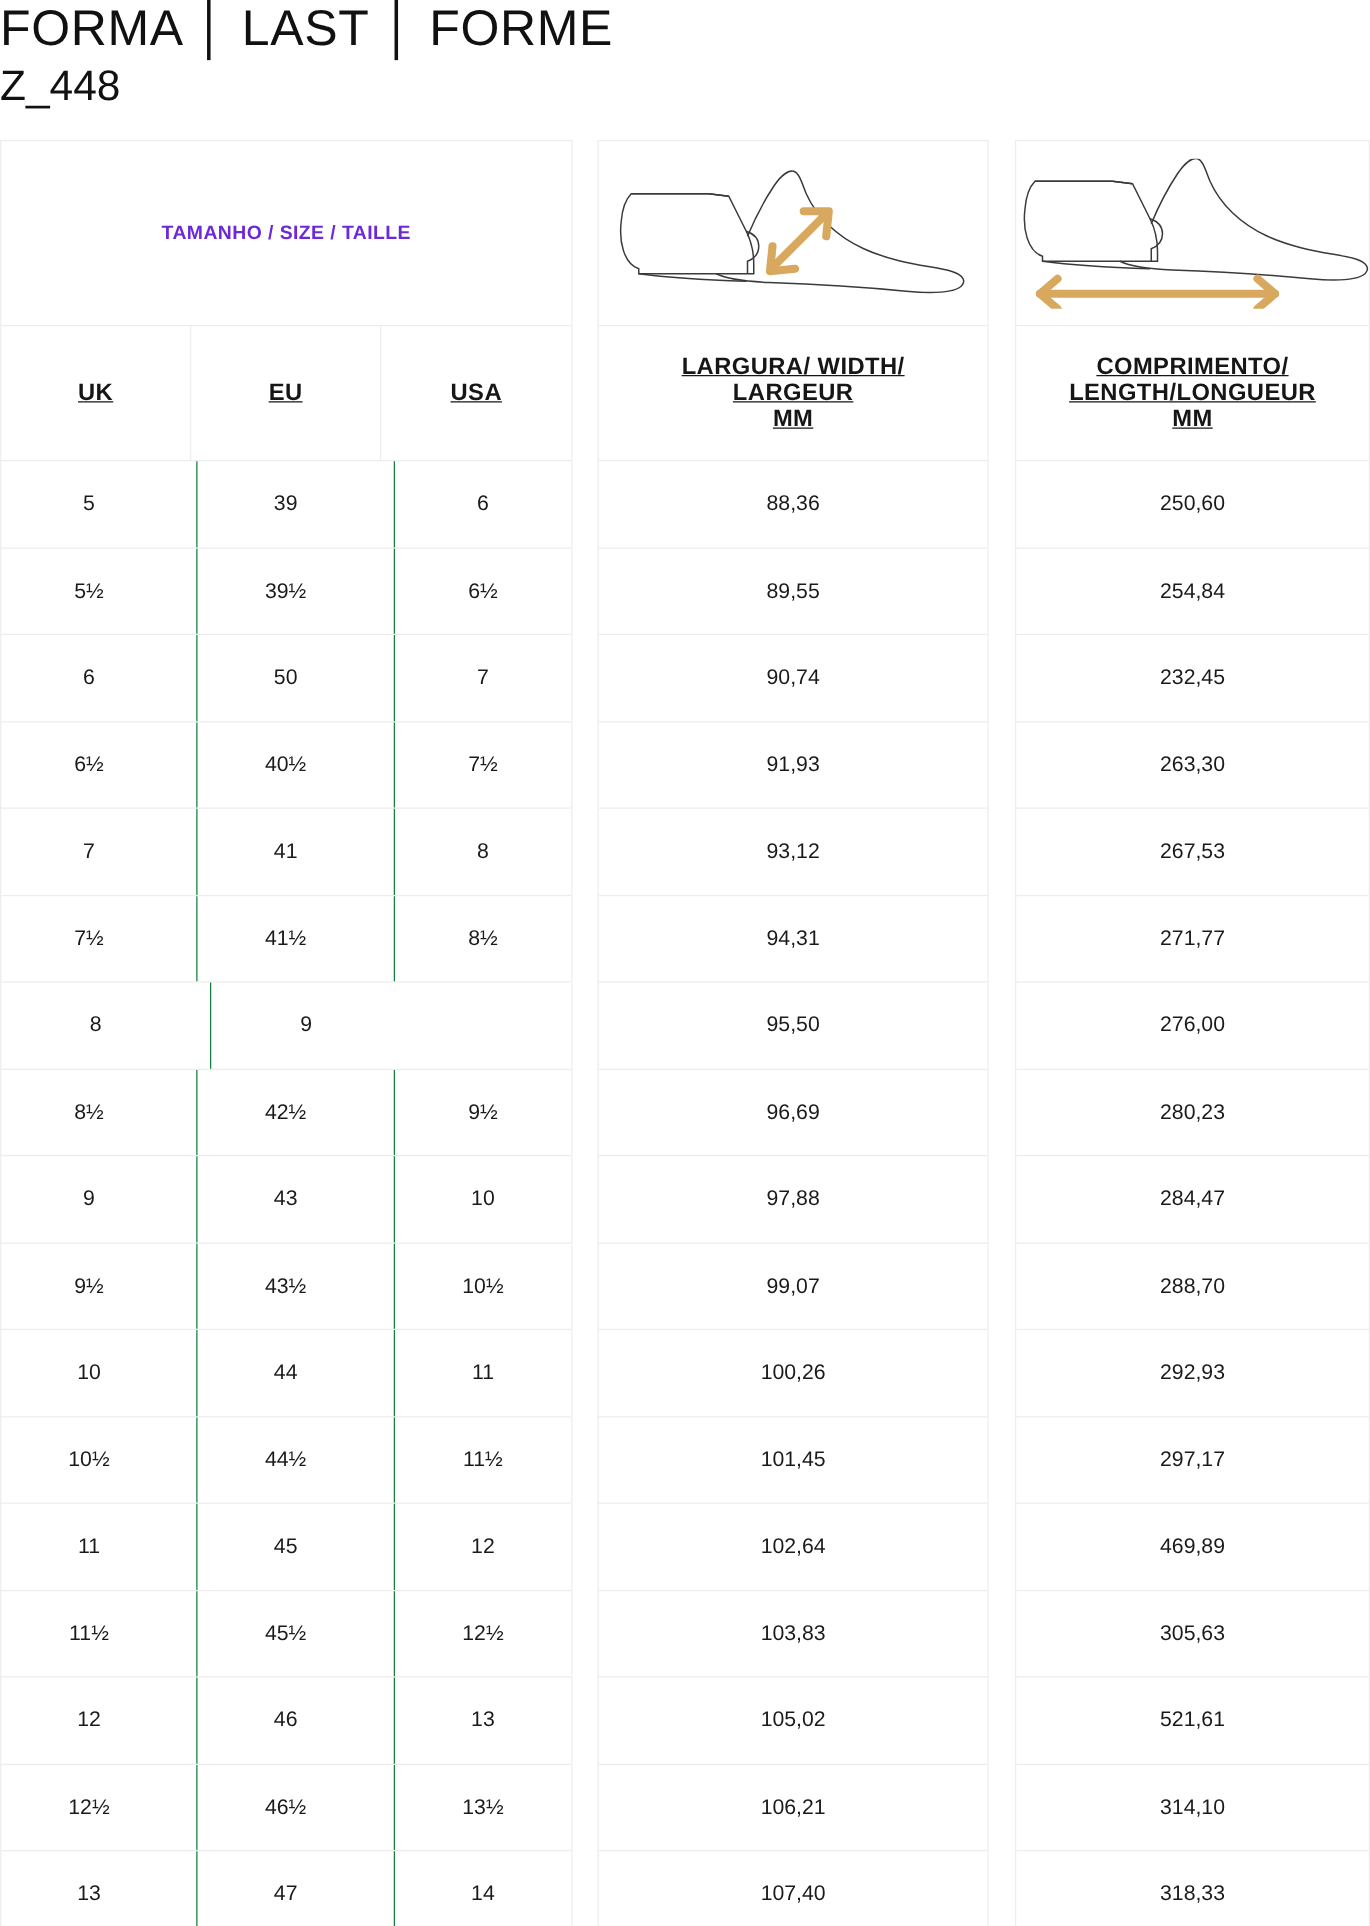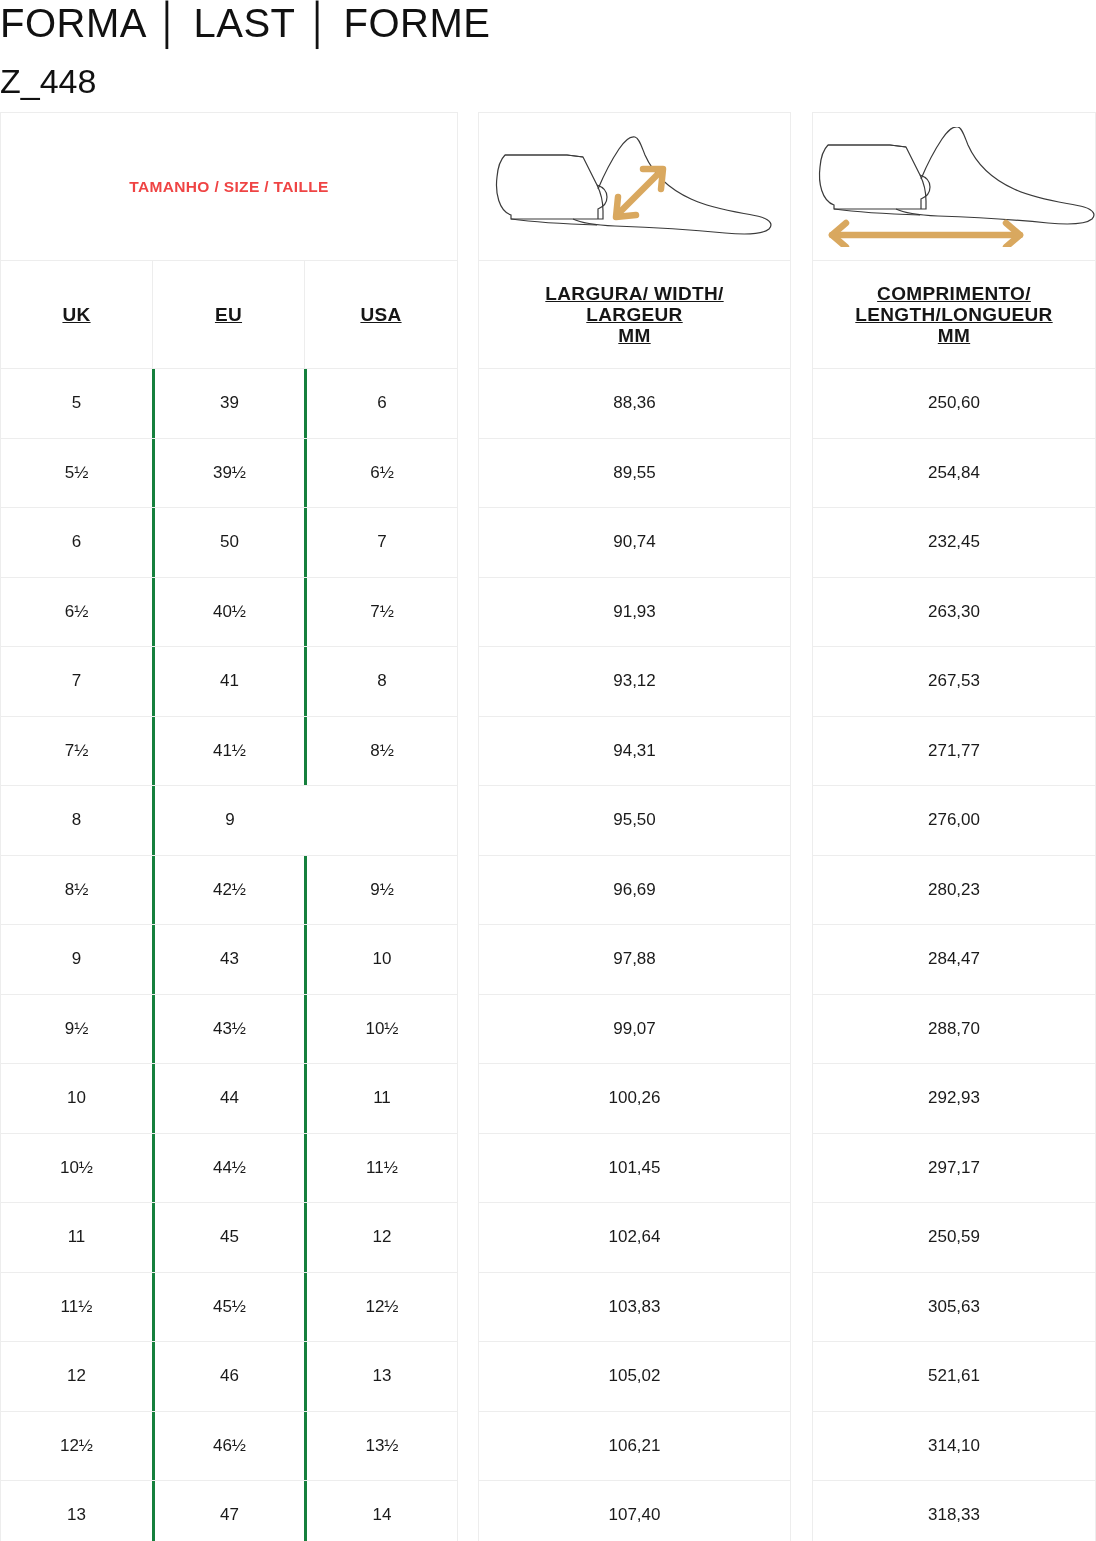--- a/index.html
+++ b/index.html
@@ -25,21 +25,21 @@
     letter-spacing:.5px;
     line-height:46px;
     color:#111;
     white-space:pre;
   }
   .title-sub{
     font-size:34px;
     font-weight:400;
     line-height:42px;
     color:#111;
-    margin-top:14px;
+    margin-top:2px;
   }
 
   
   .sheet{
     position:absolute;
     top:112px;
     left:0;
     width:1096px;
     display:flex;
     align-items:flex-start;
@@ -63,21 +63,21 @@
     border-bottom:1px solid #ededed;
     display:flex;
     align-items:center;
     justify-content:center;
     overflow:hidden;
   }
   .band-title{
     font-size:15.5px;
     font-weight:700;
     letter-spacing:.35px;
-    color:#ef4444;
+    color:#6d28d9;
     text-align:center;
   }
 
   
   .head-row{
     height:108px;
     box-sizing:border-box;
     border-bottom:1px solid #ededed;
     display:flex;
   }
@@ -105,21 +105,21 @@
   }
   .cell{
     box-sizing:border-box;
     display:flex;
     align-items:center;
     justify-content:center;
     font-size:17px;
     font-weight:400;
     color:#1a1a1a;
   }
-  .cell + .cell{ border-left:3px solid #15803d; }
+  .cell + .cell{ border-left:1px solid #15803d;margin-left:16px; }
 
   
   .c-uk{ width:151px; }
   .c-eu{ width:152px; }
   .c-usa{ width:153px; }
   .c-full{ width:100%; }
 
   svg{ display:block; }
 </style>
 </head>
@@ -371,21 +371,21 @@
         <div class="row">
           <div class="cell c-full">288,70</div>
         </div>
         <div class="row">
           <div class="cell c-full">292,93</div>
         </div>
         <div class="row">
           <div class="cell c-full">297,17</div>
         </div>
         <div class="row">
-          <div class="cell c-full">250,59</div>
+          <div class="cell c-full">469,89</div>
         </div>
         <div class="row">
           <div class="cell c-full">305,63</div>
         </div>
         <div class="row">
           <div class="cell c-full">521,61</div>
         </div>
         <div class="row">
           <div class="cell c-full">314,10</div>
         </div>

